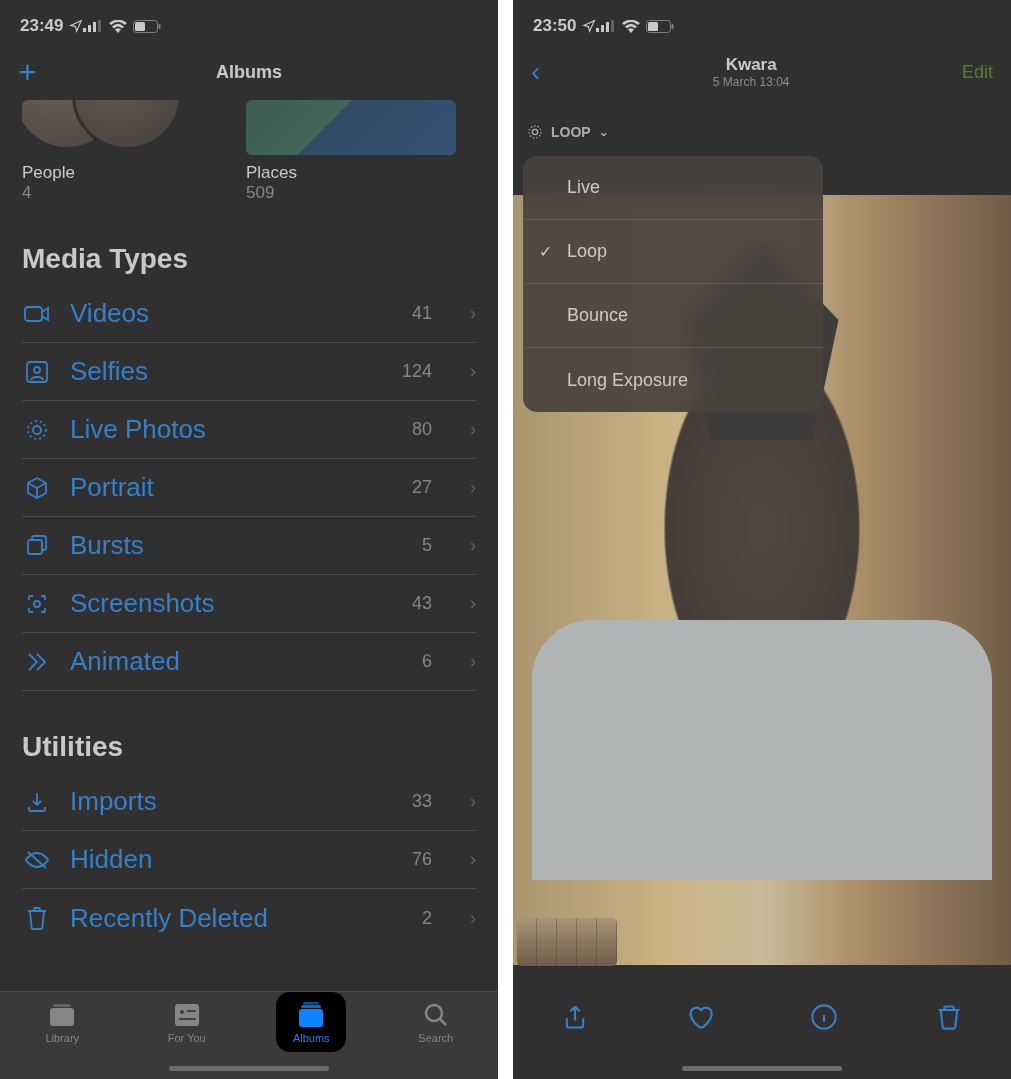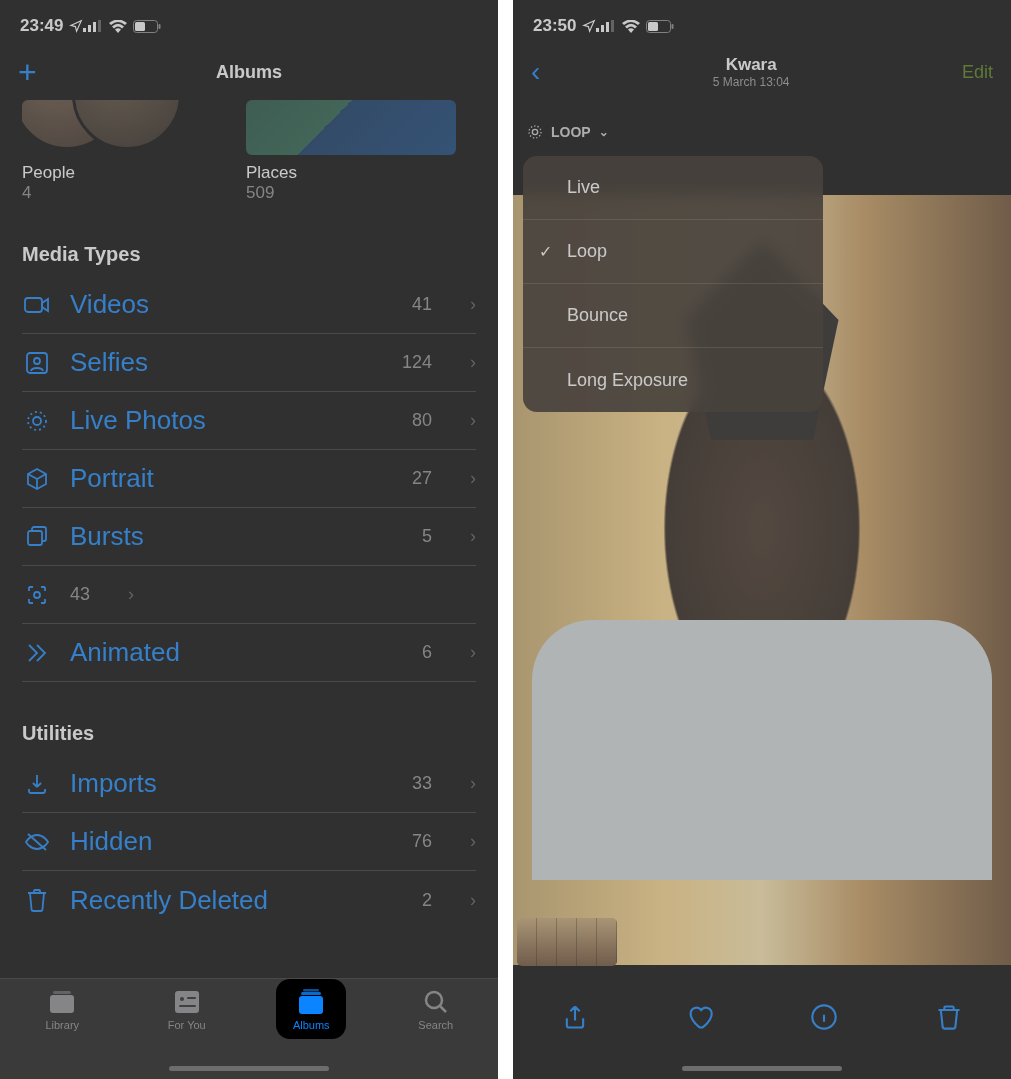--- a/index.html
+++ b/index.html
@@ -68,38 +68,38 @@
     border:3px solid #000;
   }
   .circle + .circle { margin-left:-50px; background: radial-gradient(circle at 40% 30%, #5a4a38, #231a13);}
   .map-thumb {
     width:100%; height:100%;
     background: linear-gradient(135deg,#1a4b3a 0%, #1f5a44 40%, #062e5e 40%, #083a73 100%);
   }
   .album-name { font-size:17px; margin-top:8px; color:#fff; }
   .album-count { font-size:17px; color:#8e8e93; }
   .section-header {
-    font-size:20px; font-weight:700;
+    font-size:28px; font-weight:700;
     margin: 40px 0 10px;
   }
   .list-row {
     display:flex; align-items:center;
     height:58px;
     border-bottom:0.5px solid #2c2c2e;
     gap:18px;
   }
   .list-row:last-child { border-bottom:none; }
   .row-icon { width:30px; display:flex; justify-content:center; color:#0a84ff; }
   .row-label { flex:1; font-size:26px; color:#0a84ff; }
   .row-count { font-size:18px; color:#8e8e93; margin-right:20px; }
   .chevron { color:#555; font-size:18px; }
   
   .tab-bar {
     position:absolute; bottom:0; left:0; right:0;
-    height:101px;
+    height:88px;
     background:#121212;
     display:flex;
     justify-content:space-around;
     align-items:flex-start;
     padding-top:10px;
     border-top:0.5px solid #2a2a2a;
   }
   .tab-item {
     display:flex; flex-direction:column; align-items:center;
     gap:4px; color:#8e8e93; font-size:11px;
@@ -320,20 +320,21 @@
       <span class="row-count">5</span>
       <span class="chevron">›</span>
     </div>
     <div class="list-row">
       <span class="row-icon">
           <svg width="24" height="24" viewBox="0 0 24 24" fill="none" stroke="#0a84ff" stroke-width="1.8">
             <path d="M4 4h4M4 4v4M20 4h-4M20 4v4M4 20h4M4 20v-4M20 20h-4M20 20v-4"></path>
             <circle cx="12" cy="12" r="3"></circle>
           </svg>
         </span>
+      <span class="row-label">Screenshots</span>
       <span class="row-count">43</span>
       <span class="chevron">›</span>
     </div>
     <div class="list-row">
       <span class="row-icon">
           <svg width="24" height="24" viewBox="0 0 24 24" fill="none" stroke="#0a84ff" stroke-width="1.8">
             <path d="M4 4l8 8-8 8M12 4l8 8-8 8"></path>
           </svg>
         </span>
       <span class="row-label">Animated</span>

